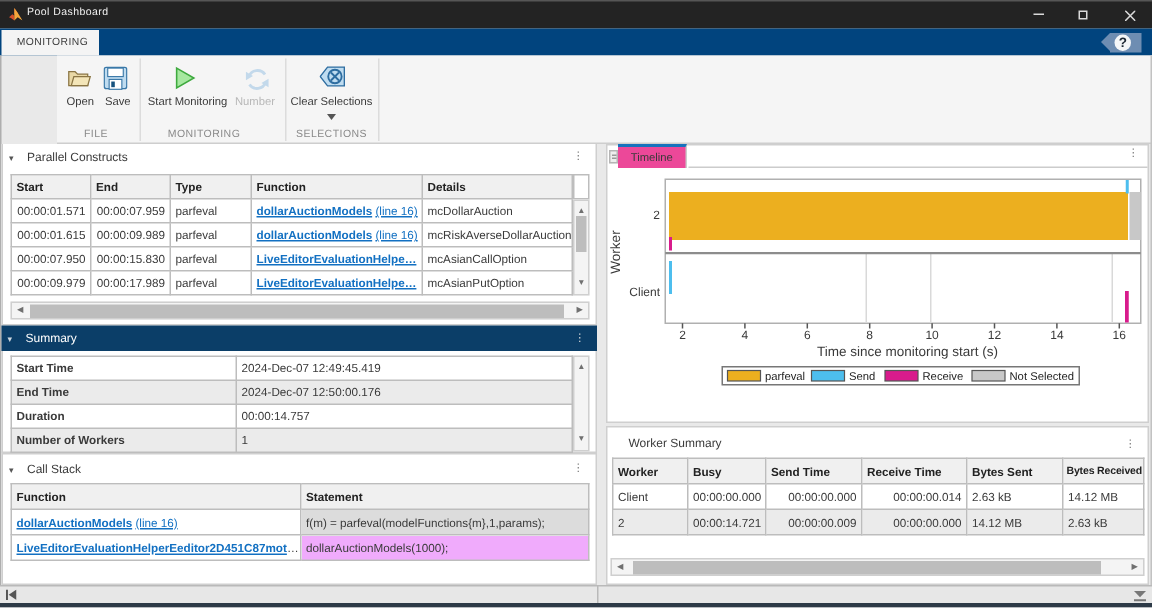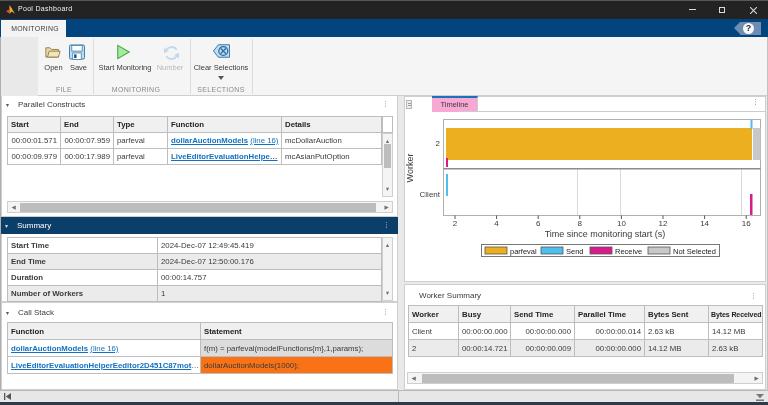--- a/index.html
+++ b/index.html
@@ -146,20 +146,34 @@
         <th>Details</th>
       </tr>
   <tr>
         <td class="rt">00:00:01.571</td>
         <td class="rt">00:00:07.959</td>
         <td>parfeval</td>
         <td><a class="fn">dollarAuctionModels</a> <a class="ln">(line 16)</a></td>
         <td>mcDollarAuction</td>
       </tr>
   <tr>
+        <td class="rt">00:00:01.615</td>
+        <td class="rt">00:00:09.989</td>
+        <td>parfeval</td>
+        <td><a class="fn">dollarAuctionModels</a> <a class="ln">(line 16)</a></td>
+        <td>mcRiskAverseDollarAuction</td>
+      </tr>
+  <tr>
+        <td class="rt">00:00:07.950</td>
+        <td class="rt">00:00:15.830</td>
+        <td>parfeval</td>
+        <td><a class="fn">LiveEditorEvaluationHelpe…</a></td>
+        <td>mcAsianCallOption</td>
+      </tr>
+  <tr>
         <td class="rt">00:00:09.979</td>
         <td class="rt">00:00:17.989</td>
         <td>parfeval</td>
         <td><a class="fn">LiveEditorEvaluationHelpe…</a></td>
         <td>mcAsianPutOption</td>
       </tr>
 </tbody>
   </table>
 <div class="abs" style="left:382px;top:116px;width:11px;height:17px;background:#fff;border:1px solid #bdbdbd;"></div>
 <div class="abs sbv" style="left:382px;top:133px;height:64px;">
@@ -224,21 +238,21 @@
       <tr>
         <th>Function</th>
         <th>Statement</th>
       </tr>
   <tr>
         <td><a class="fn">dollarAuctionModels</a> <a class="ln">(line 16)</a></td>
         <td style="background:#dcdcdc">f(m) = parfeval(modelFunctions{m},1,params);</td>
       </tr>
   <tr>
         <td><a class="fn">LiveEditorEvaluationHelperEeditor2D451C87mot</a>…</td>
-        <td style="background:#f97316">dollarAuctionModels(1000);</td>
+        <td style="background:#f0abfc">dollarAuctionModels(1000);</td>
       </tr>
 </tbody>
   </table>
 
 <div class="abs" style="left:0;top:390px;width:768px;height:12px;background:#e7e7e7;border-top:1px solid #b9b9b9;"></div>
 <svg class="abs" style="left:4px;top:393px" width="7" height="7" viewBox="0 0 7 7">
   <rect x="0" y="0" width="1.3" height="7" fill="#555"></rect>
   <polygon points="7,0 7,7 1.8,3.5" fill="#555"></polygon>
 </svg>
 <svg class="abs" style="left:756px;top:394px" width="8" height="7" viewBox="0 0 8 7">
@@ -246,21 +260,21 @@
   <rect x="0" y="5.5" width="8" height="1.5" fill="#777"></rect>
 </svg>
 <div class="abs" style="left:0;top:402px;width:768px;height:3px;background:#2d3a47;"></div>
 <div class="abs" style="left:398px;top:390px;width:1px;height:12px;background:#b9b9b9;"></div>
 
 <div class="abs panel" id="tlPanel" style="left:404px;top:96px;width:362px;height:186px;"></div>
 <div class="abs" style="left:406px;top:100px;width:6px;height:9px;border:1px solid #b5b5b5;background:#eee;">
 <div style="position:absolute;left:1px;top:2px;width:2.5px;height:1px;background:#999"></div>
 <div style="position:absolute;left:1px;top:4px;width:2.5px;height:1px;background:#999"></div>
 </div>
-<div class="abs" style="left:412px;top:96px;width:46px;height:16px;border-right:1px solid #ccc;border-top:2px solid #1872bd;background:#f9a8d4;font-size:7.5px;color:#3a3a3a;text-align:center;line-height:13px;margin-left:20px;">Timeline</div>
+<div class="abs" style="left:412px;top:96px;width:46px;height:16px;border-right:1px solid #ccc;border-top:2px solid #1872bd;background:#ec4899;font-size:7.5px;color:#3a3a3a;text-align:center;line-height:13px;">Timeline</div>
 <div class="abs" style="left:459px;top:111px;width:306px;height:1px;background:#ccc;"></div>
 <div class="abs" style="left:752px;top:98px;color:#6e6e6e;font-size:7px;">⋮</div>
 
 <svg class="abs" id="chart" style="left:404px;top:96px;" width="362" height="186" viewBox="0 0 362 186">
   <rect x="39.5" y="23.5" width="317" height="96" fill="#ffffff" stroke="#b0b0b0"></rect>
   <rect x="42" y="32" width="306" height="32" fill="#ecaf1f"></rect>
   <rect x="349" y="32" width="7.5" height="32" fill="#c8c8c8"></rect>
   <rect x="346.5" y="24" width="2" height="9" fill="#4dbeee"></rect>
   <rect x="42" y="78" width="2" height="22" fill="#4dbeee"></rect>
   <rect x="42" y="62" width="2" height="9" fill="#d81b8c"></rect>
@@ -321,21 +335,21 @@
       <col style="width:64px">
       <col style="width:70px">
       <col style="width:64px">
       <col>
     </colgroup>
   <tbody>
       <tr>
         <th>Worker</th>
         <th>Busy</th>
         <th>Send Time</th>
-        <th>Parallel Time</th>
+        <th>Receive Time</th>
         <th>Bytes Sent</th>
         <th style="padding:0 1px 0 2px;font-size:7px;letter-spacing:-0.1px;">Bytes Received</th>
       </tr>
   <tr>
         <td>Client</td>
         <td class="rt">00:00:00.000</td>
         <td class="rt">00:00:00.000</td>
         <td class="rt">00:00:00.014</td>
         <td>2.63 kB</td>
         <td>14.12 MB</td>

